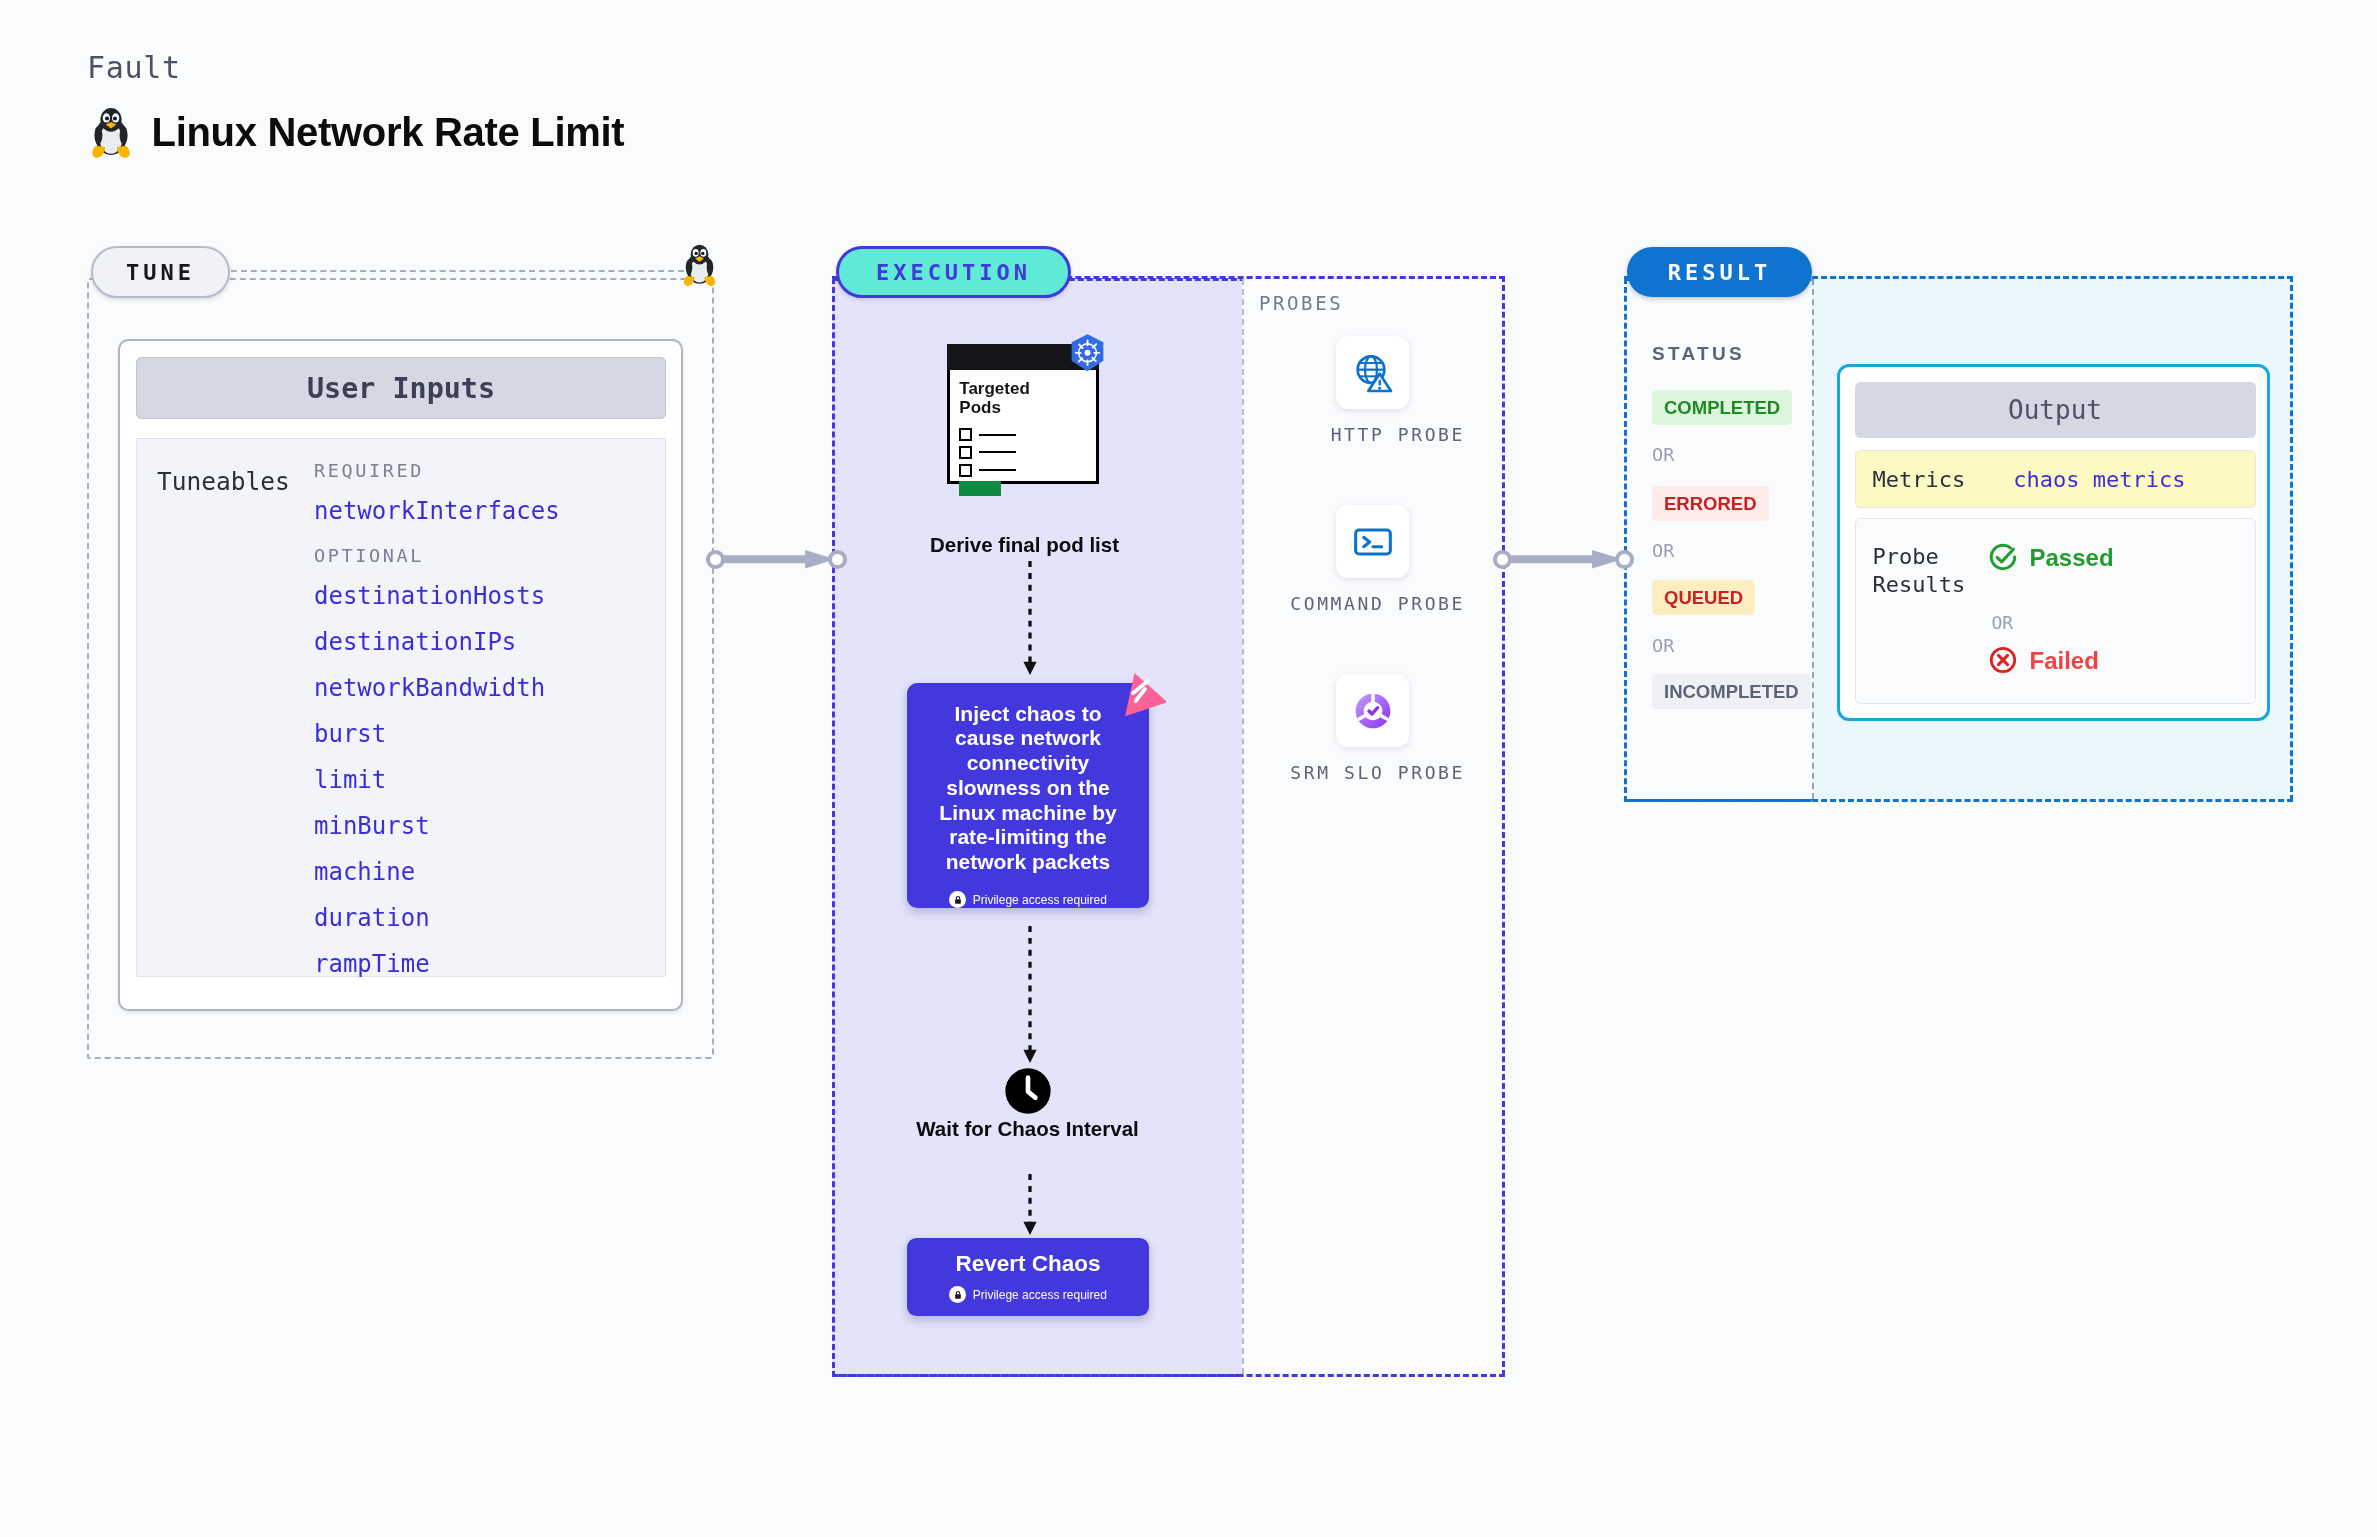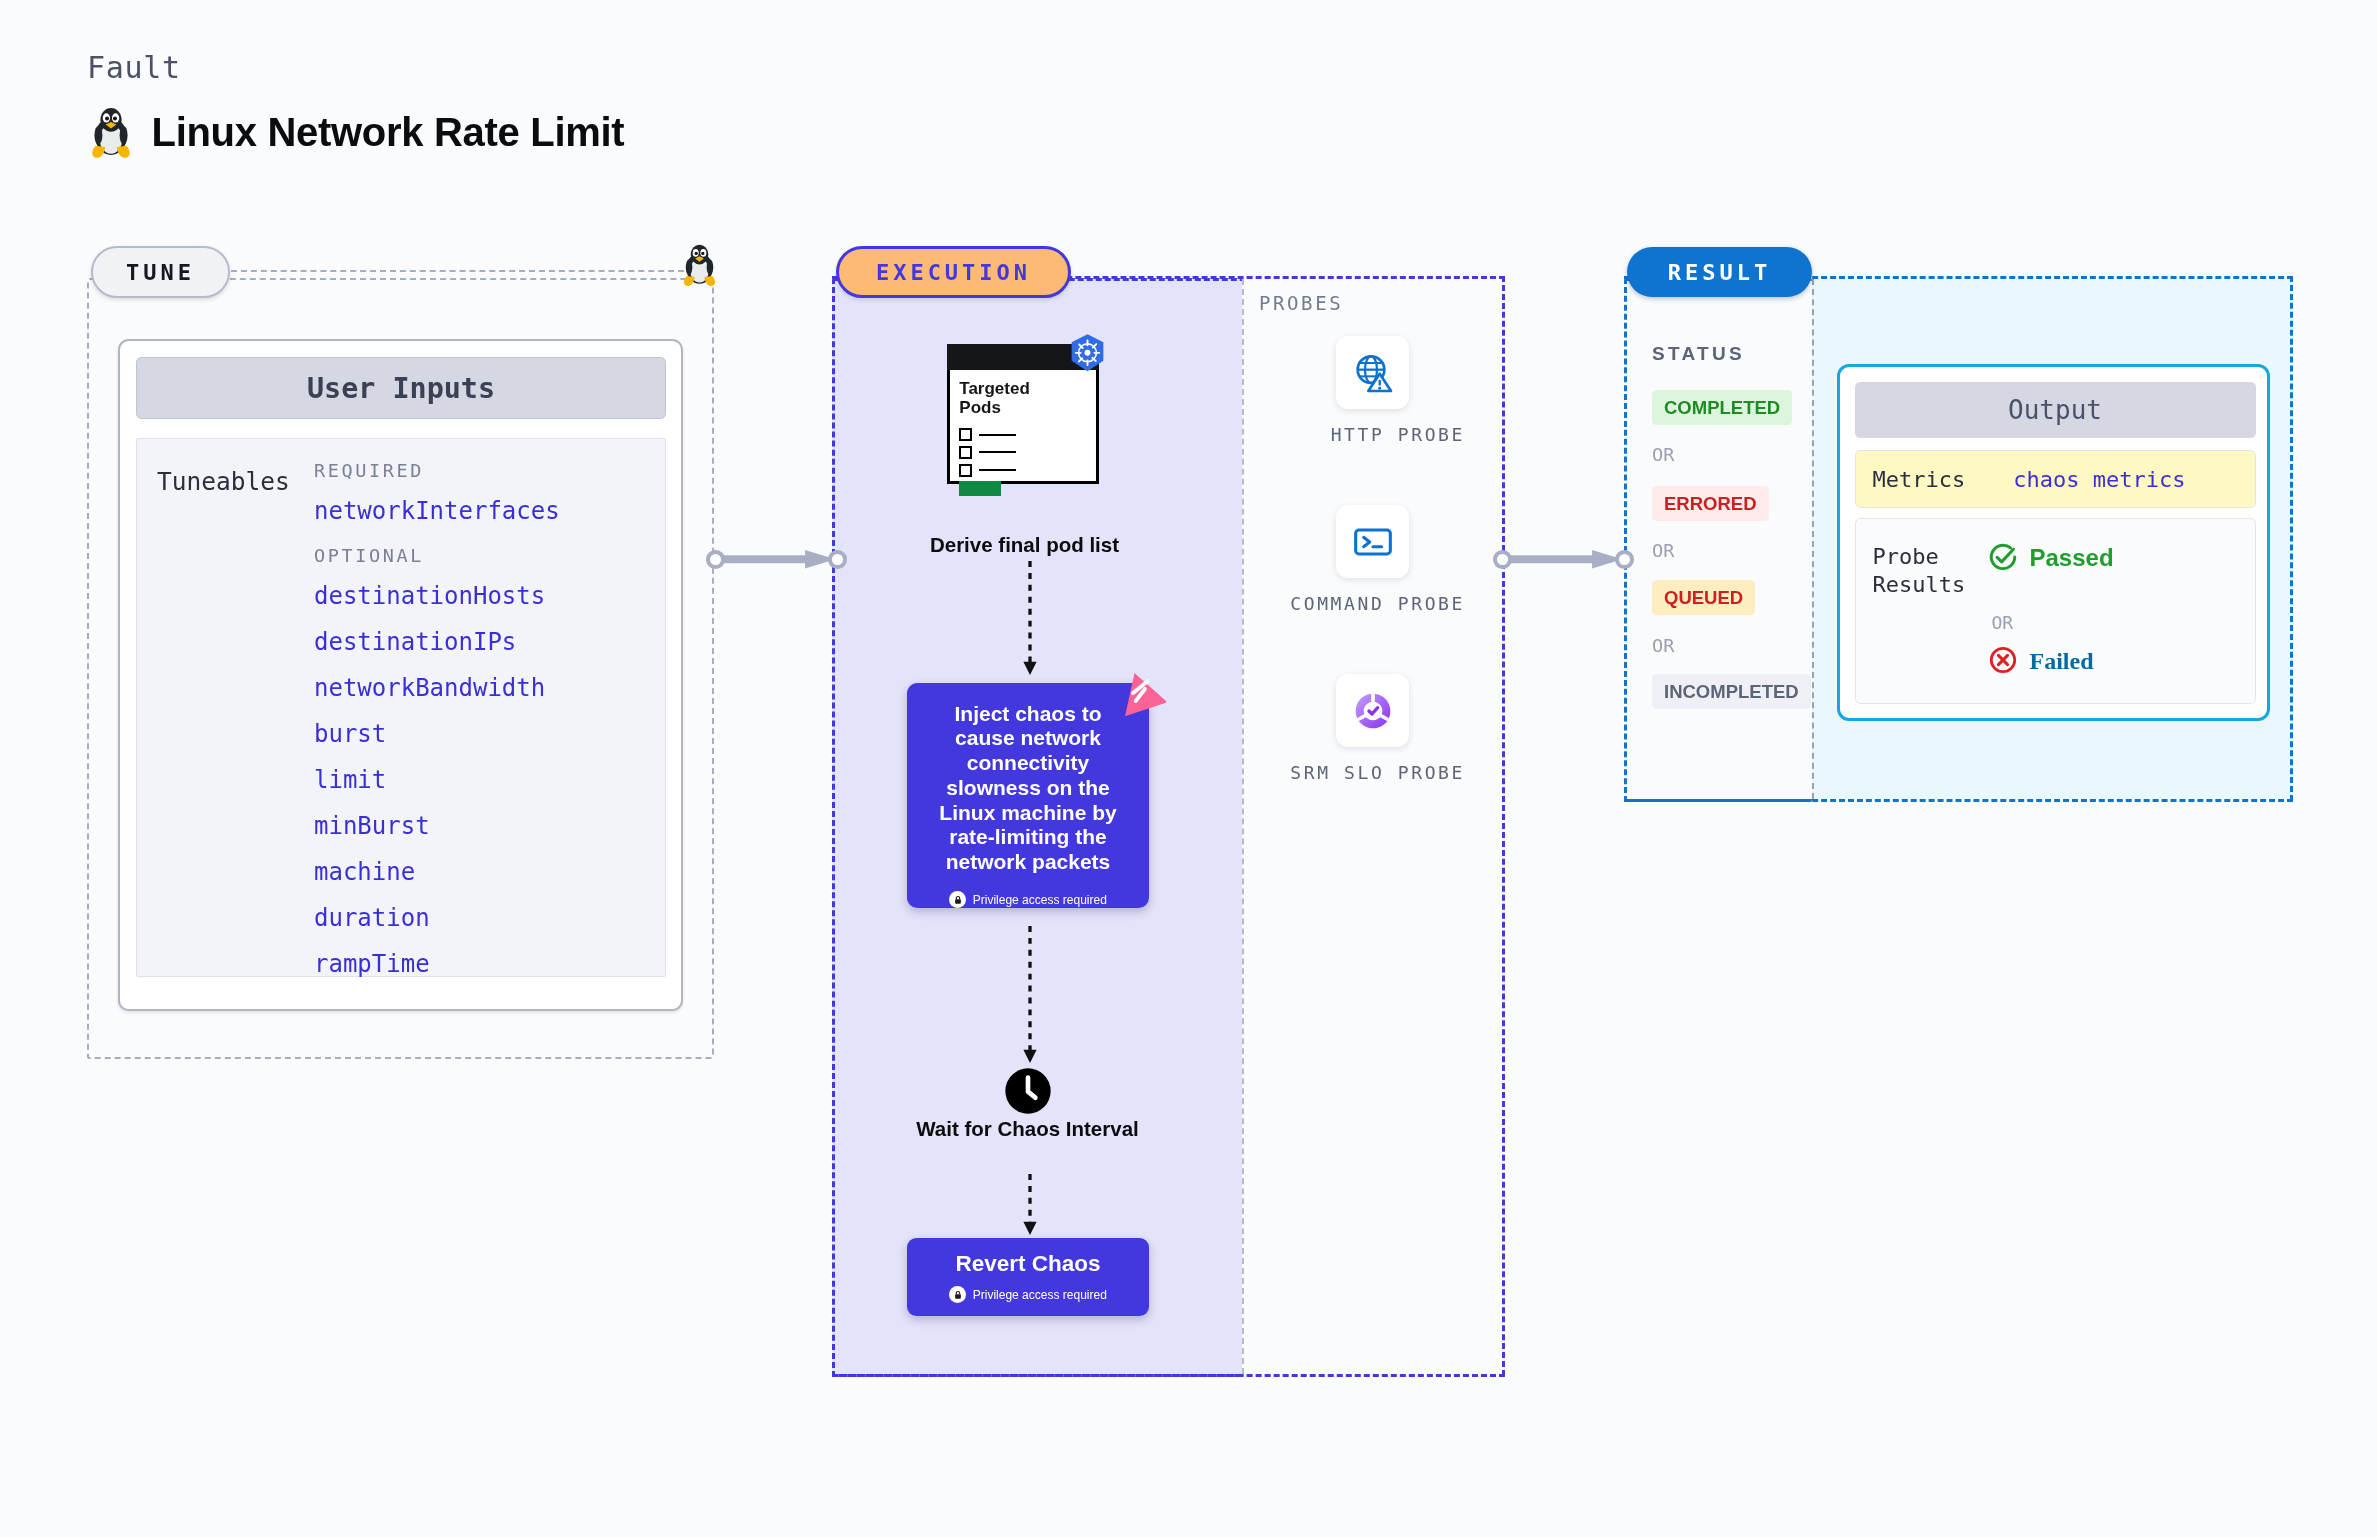--- a/index.html
+++ b/index.html
@@ -105,21 +105,21 @@
   #exec-dash-bottom{
     position:absolute;left:832px;top:1374px;width:673px;height:0;
     border-top:3.3px dashed #4338dd;z-index:4;
   }
   #exec-dash-right{
     position:absolute;left:1502px;top:276px;width:0;height:1100px;
     border-left:3.3px dashed #4338dd;z-index:4;
   }
   #exec-badge{
     left:836px;top:246px;width:235px;height:52px;
-    background:#fdba74;border:3.3px solid #4338dd;color:#4338dd;font-size:22px;
+    background:#5eead4;border:3.3px solid #4338dd;color:#4338dd;font-size:22px;
     box-shadow:0 2px 4px rgba(30,34,60,.14);
   }
   
   #probes-region{
     position:absolute;left:1242px;top:279px;width:260px;height:1095px;
     background:#fafbfd;border-left:2px dashed #b6bbc9;box-sizing:border-box;z-index:2;
   }
   #probes-label{
     position:absolute;left:1259px;top:292px;
     font-family:"DejaVu Sans Mono","Liberation Mono",monospace;
@@ -558,17 +558,17 @@
       <span class="res-text" style="color:#1f9e2c;">Passed</span>
     </div>
     <div id="probe-or">OR</div>
     <div class="res-line" style="top:126px;">
       <span>
         <svg width="30" height="30" viewBox="0 0 46 46">
           <circle cx="23" cy="23" r="18" fill="none" stroke="#e02020" stroke-width="4.2"></circle>
           <path d="M16 16 L30 30 M30 16 L16 30" stroke="#e02020" stroke-width="4.6" stroke-linecap="round"></path>
         </svg>
       </span>
-      <span class="res-text" style="color:#0369a1;font-family:Liberation Serif, serif;">Failed</span>
+      <span class="res-text" style="color:#ef4444;">Failed</span>
     </div>
   </div>
 </div>
 
 
 </body></html>

